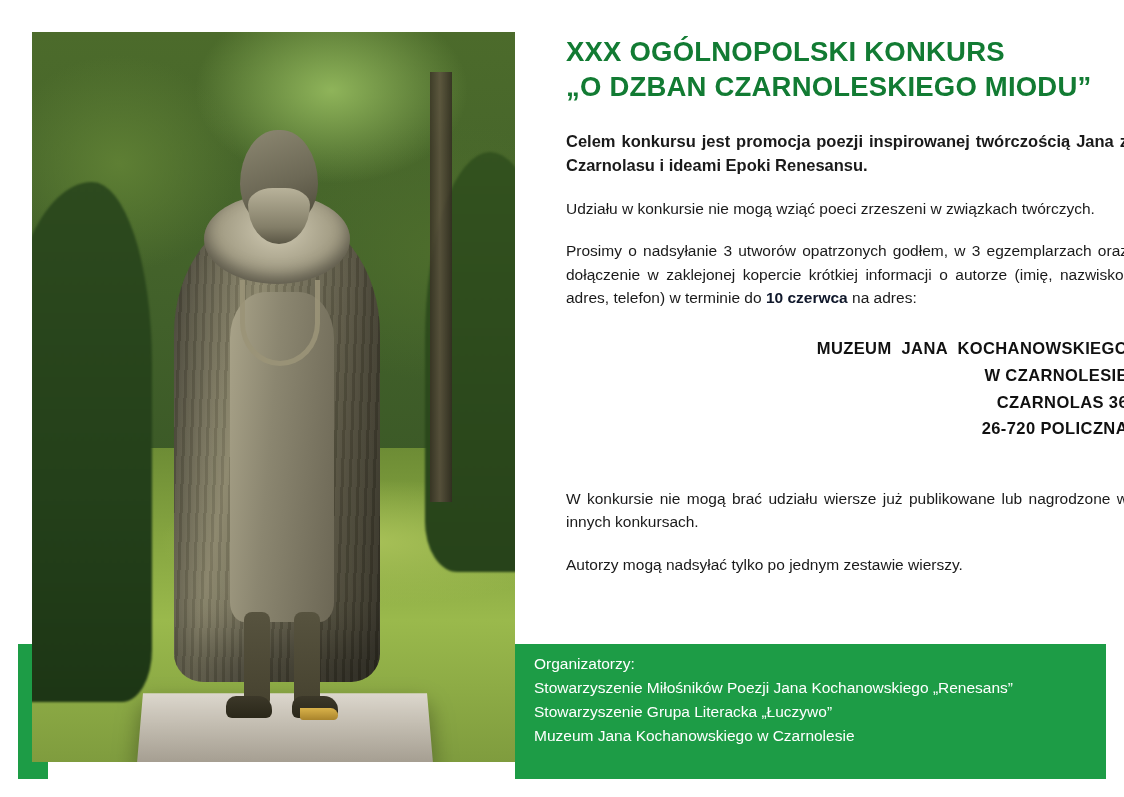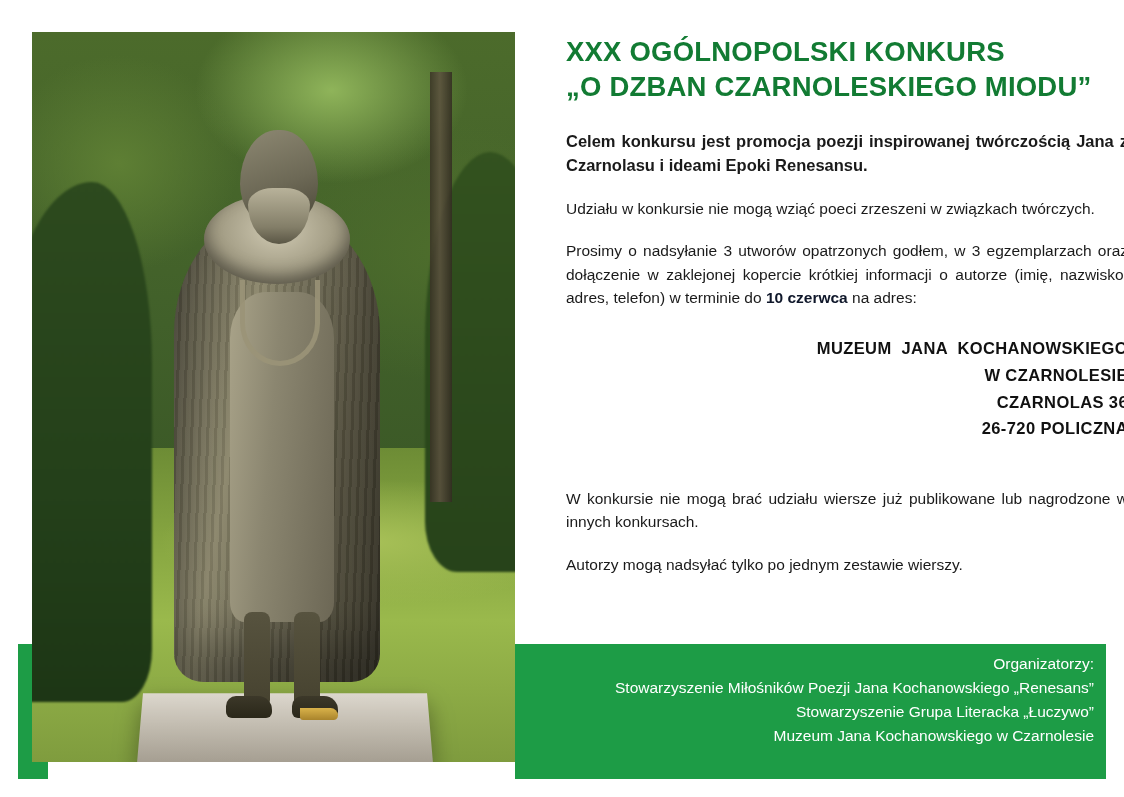--- a/index.html
+++ b/index.html
@@ -219,21 +219,20 @@
   .gap-lg { margin-top: 45px; }
 
   
   .organizers {
     position: absolute;
     left: 534px; top: 652px;
     width: 560px;
     color: #ffffff;
     font-size: 15.5px;
     line-height: 1.55;
-    text-align: right;
   }
   .organizers div { white-space: nowrap; }
 </style>
 </head>
 <body>
 
 <div class="poster">
 
   <div class="bar-bottom"></div>
   <div class="bar-bottom-inner"></div>

